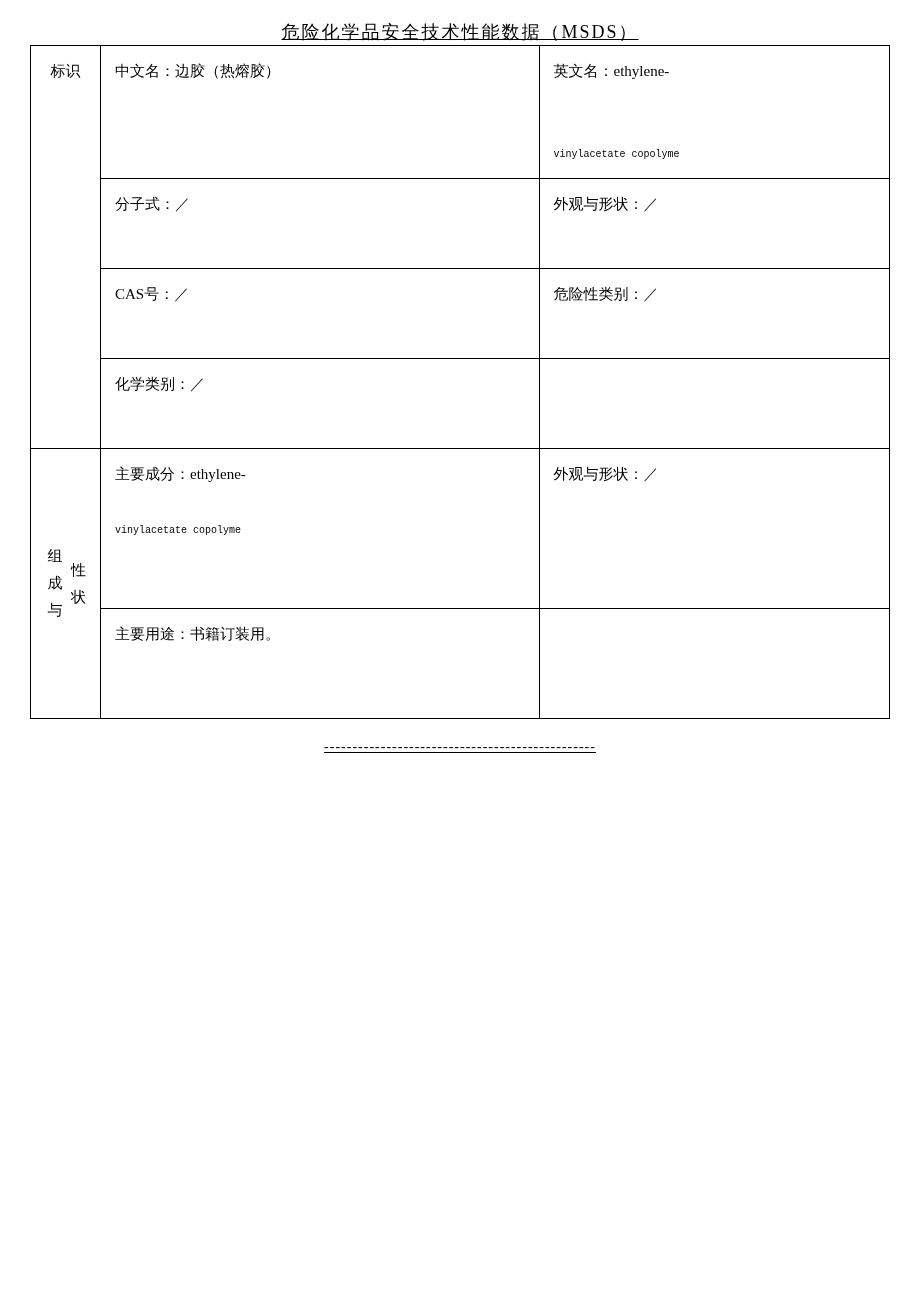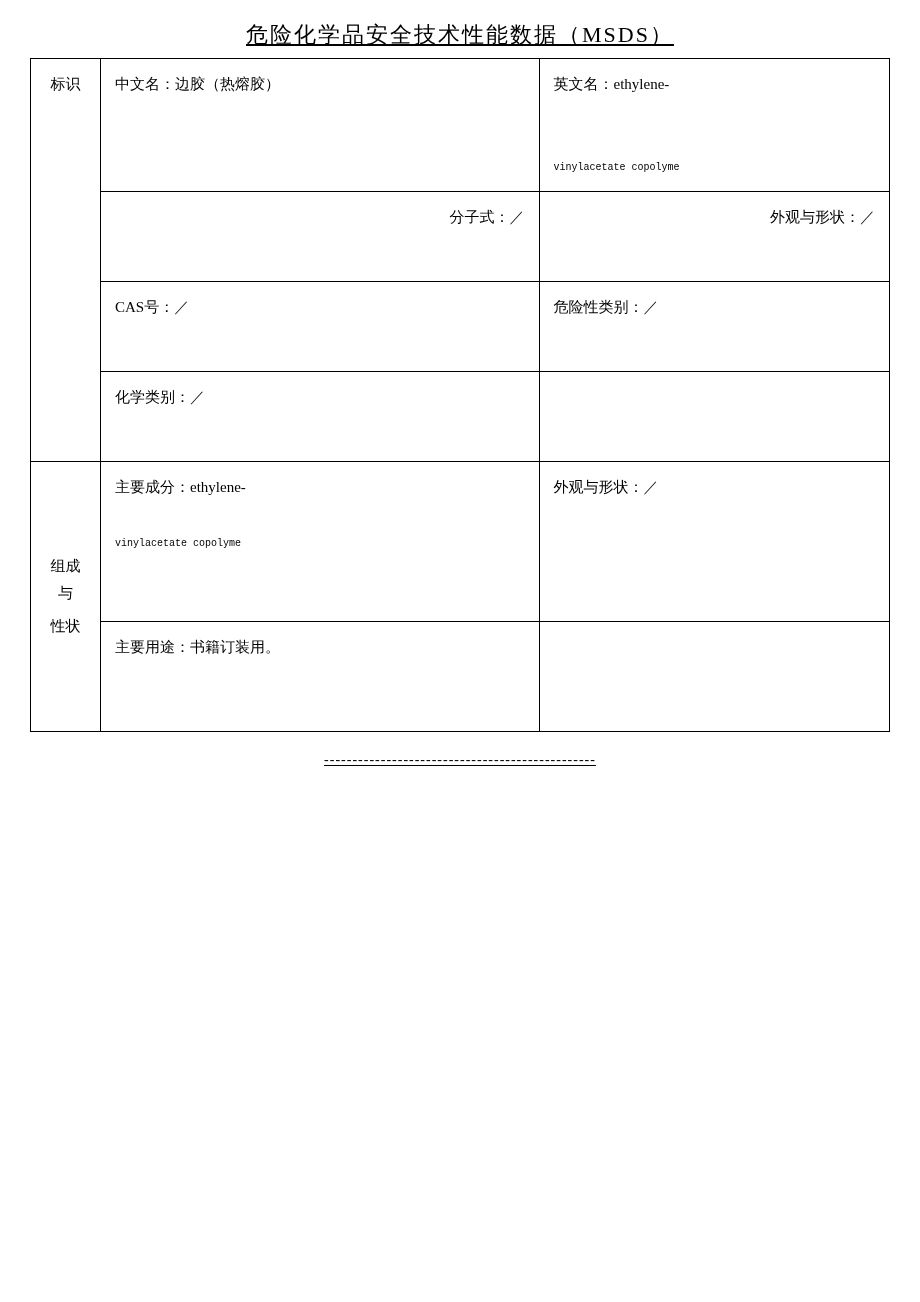--- a/index.html
+++ b/index.html
@@ -13,24 +13,24 @@
       font-family: "SimSun", "宋体", serif;
       font-size: 15px;
       color: #000000;
       width: 920px;
       min-height: 1302px;
       padding: 20px 30px 30px 30px;
     }
 
     .page-title {
       text-align: center;
-      font-size: 22px;
+      font-size: 18px;
       font-weight: normal;
       text-decoration: underline;
-      margin-bottom: 8px;
+      margin-bottom: 1px;
       letter-spacing: 2px;
     }
 
     .main-table {
       width: 100%;
       border-collapse: collapse;
       border: 1.5px solid #000;
     }
 
     .main-table td {
@@ -44,21 +44,21 @@
       width: 70px;
       text-align: center;
       vertical-align: middle;
       font-size: 15px;
       writing-mode: horizontal-tb;
       padding: 10px 8px;
     }
 
     .label-stacked {
       display: flex;
-      flex-direction: column;
+      flex-direction: row;
       align-items: center;
       justify-content: center;
       height: 100%;
       gap: 6px;
     }
 
     .content-cell {
       font-size: 15px;
       line-height: 2.0;
     }
@@ -76,21 +76,20 @@
       text-decoration: underline;
     }
 
     
     .row-chinese-name td {
       height: 130px;
     }
 
     .row-molecular td {
       height: 90px;
-      text-align: right;
     }
 
     .row-cas td {
       height: 90px;
       margin-left: 27px;
     }
 
     .row-chemical td {
       height: 90px;
     }

